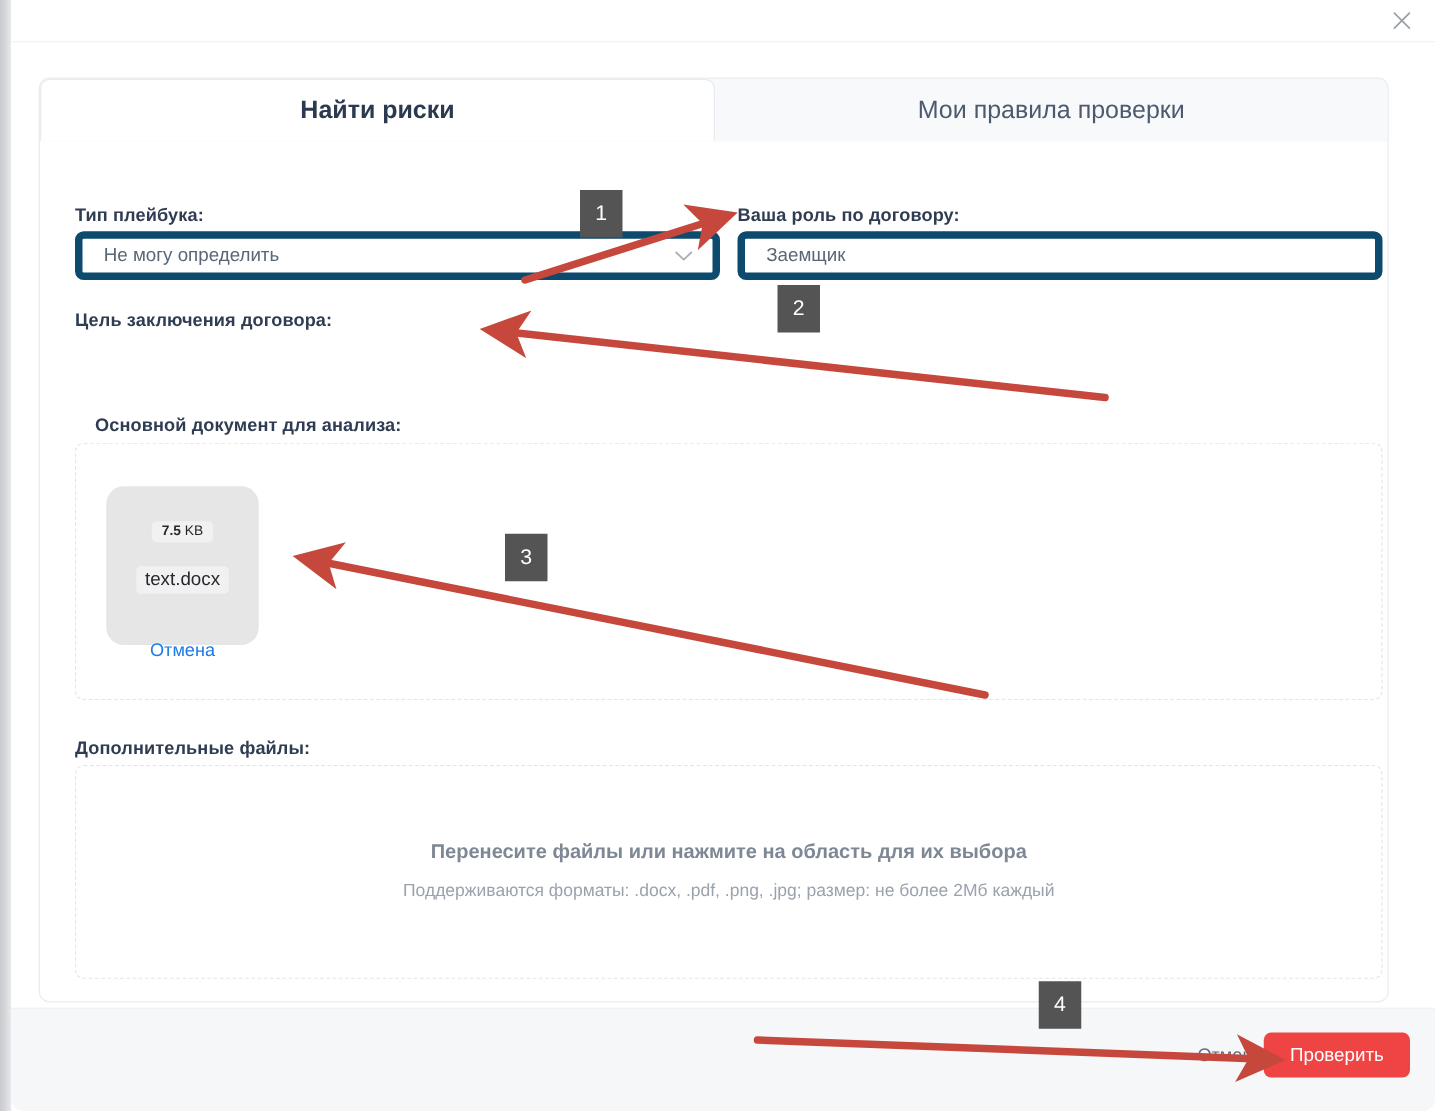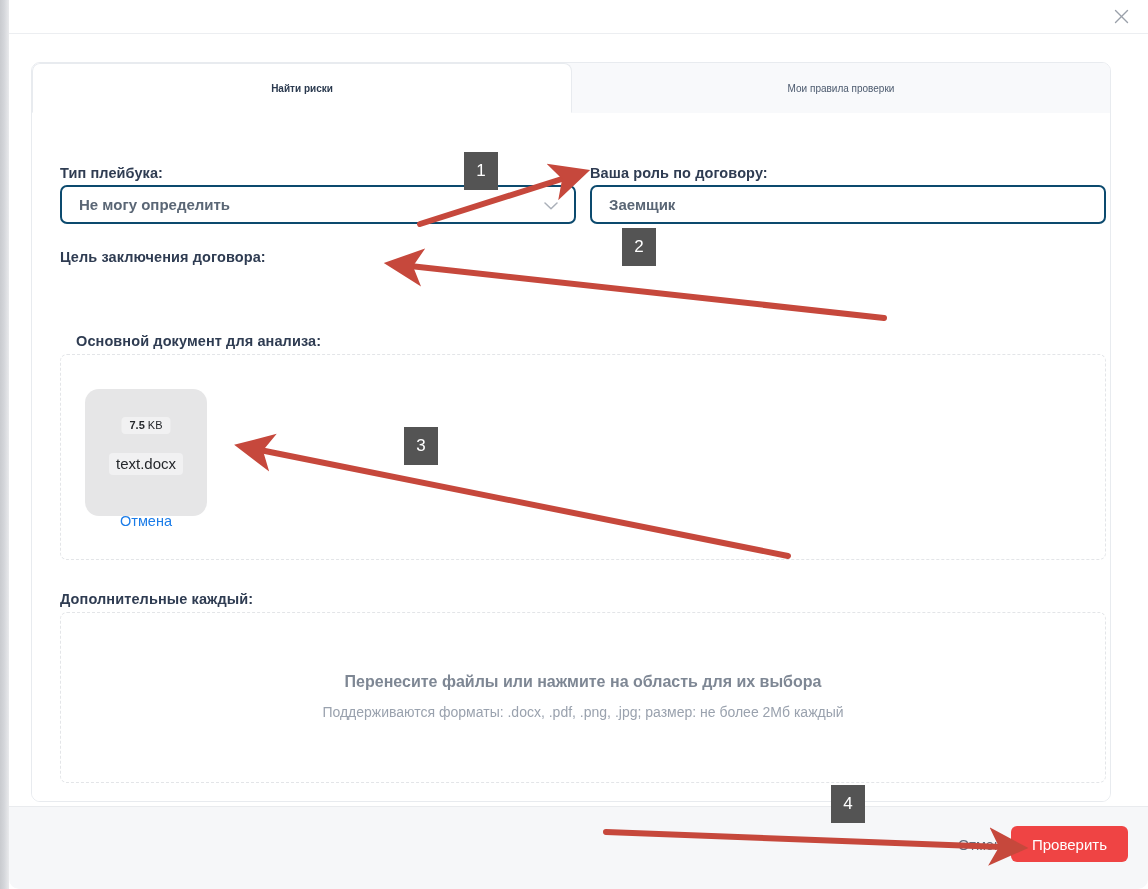--- a/index.html
+++ b/index.html
@@ -103,21 +103,21 @@
     background: #f8f9fb;
     border-bottom: 1px solid #e8ebef;
     display: flex;
   }
   .tab {
     flex: 1 1 0;
     height: 50px;
     display: flex;
     align-items: center;
     justify-content: center;
-    font-size: 10px;
+    font-size: 20px;
     color: #4c5a6e;
     cursor: pointer;
     box-sizing: border-box;
   }
   .tab.active {
     background: #ffffff;
     color: #2b3a4f;
     font-weight: 700;
     border: 1px solid #e8ebef;
     border-bottom: 1px solid #ffffff;
@@ -141,29 +141,28 @@
     position: absolute;
     font-size: 14.5px;
     font-weight: 700;
     color: #2f3c52;
     letter-spacing: 0.1px;
   }
   .ctl {
     position: absolute;
     box-sizing: border-box;
     background: #ffffff;
-    border: 2px solid #0c4a6e;
+    border: 6px solid #0c4a6e;
     border-radius: 7px;
     font-size: 15px;
     color: #5a6675;
     font-family: "Liberation Sans", "DejaVu Sans", sans-serif;
     padding: 0 17px;
     display: flex;
     align-items: center;
-    font-weight: bold;
   }
   .ctl.select { padding-right: 44px; cursor: pointer; }
   .chev {
     position: absolute;
     right: 16px;
     top: 50%;
     transform: translateY(-50%);
     color: #aab0b9;
     pointer-events: none;
   }
@@ -357,21 +356,21 @@
           <div class="dropzone" style="left:28px; top:241px; width:1046px; height:206px;"></div>
 
           <div class="file-card" style="left:53px; top:276px;">
             <div class="file-size">
               <b>7.5</b><span class="unit">&nbsp;</span><span class="unit">KB</span>
             </div>
             <div class="file-name">text.docx</div>
           </div>
           <div class="file-remove" style="left:53px; top:400px;">Отмена</div>
 
-          <div class="field-label" style="left:28px; top:478px;">Дополнительные каждый:</div>
+          <div class="field-label" style="left:28px; top:478px;">Дополнительные файлы:</div>
           <div class="dropzone" style="left:28px; top:499px; width:1046px; height:171px;">
             <div class="dz-main-text" style="top:60px;">Перенесите файлы или нажмите на область для их выбора</div>
             <div class="dz-sub-text" style="top:91px;">Поддерживаются форматы: .docx, .pdf, .png, .jpg; размер: не более 2Мб каждый</div>
           </div>
 
         </div>
       </div>
     </div>
 
     <div class="modal-footer"></div>

